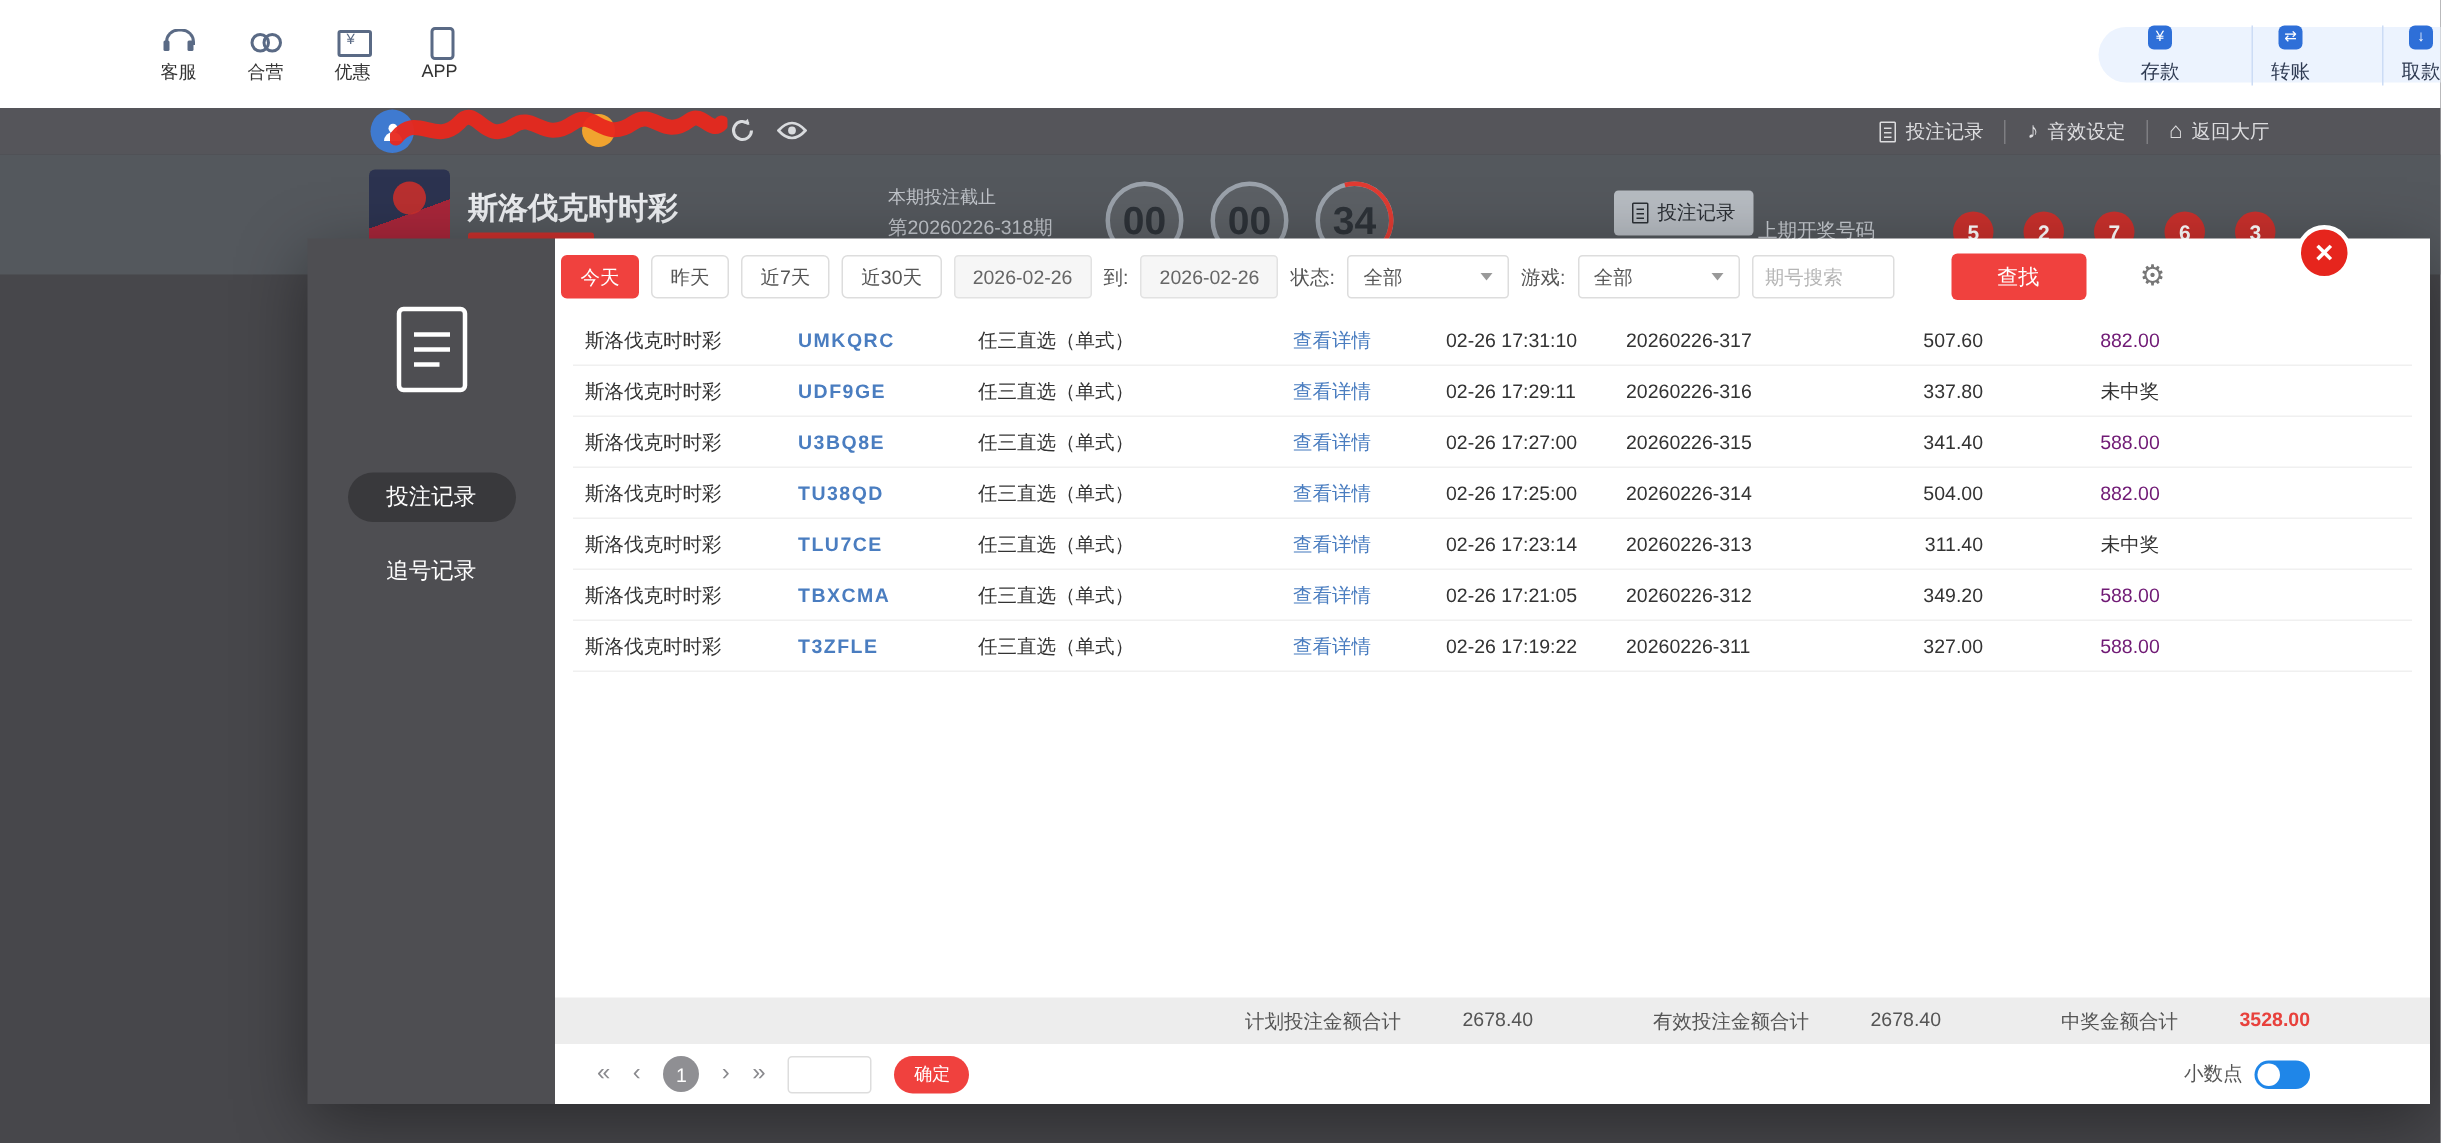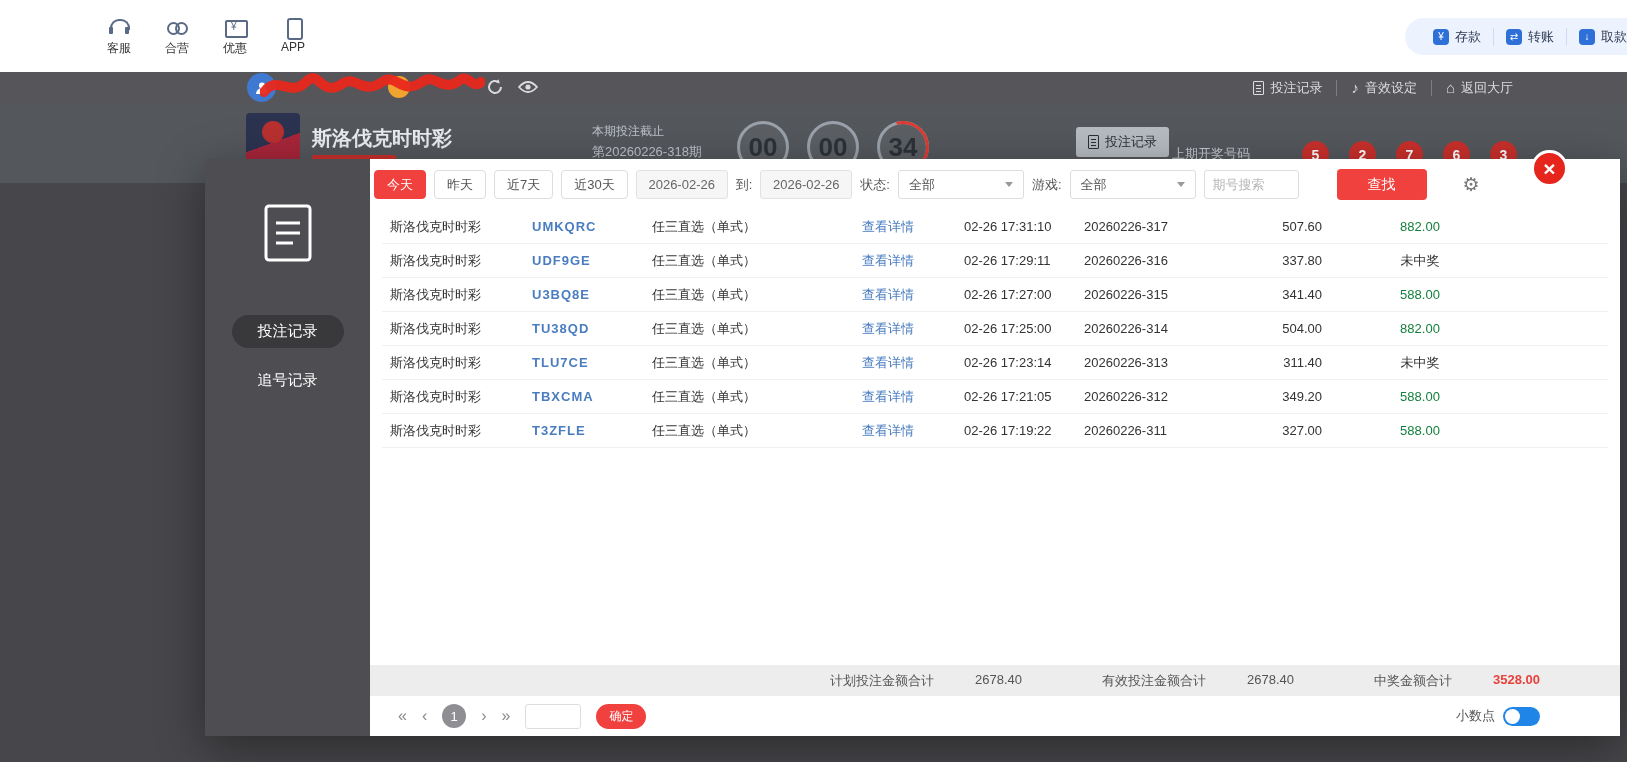--- a/index.html
+++ b/index.html
@@ -20,22 +20,22 @@
   .q-label{font-size:12px;color:#333;}
   .q-icon{display:inline-block;width:24px;height:22px;position:relative;color:#5a6a85;}
   .q-icon[data-name="headset-icon"]::before{content:'';position:absolute;left:3px;top:3px;width:16px;height:9px;border:2px solid currentColor;border-bottom:none;border-radius:9px 9px 0 0;}
   .q-icon[data-name="headset-icon"]::after{content:'';position:absolute;left:2px;top:11px;width:4px;height:7px;background:currentColor;border-radius:1px;box-shadow:16px 0 0 currentColor;}
   .q-icon[data-name="partner-icon"]::before{content:'';position:absolute;left:2px;top:6px;width:9px;height:9px;border:2px solid currentColor;border-radius:50%;}
   .q-icon[data-name="partner-icon"]::after{content:'';position:absolute;left:10px;top:6px;width:9px;height:9px;border:2px solid currentColor;border-radius:50%;}
   .q-icon[data-name="coupon-icon"]::before{content:'';position:absolute;left:2px;top:4px;width:19px;height:14px;border:2px solid currentColor;border-radius:2px;}
   .q-icon[data-name="coupon-icon"]::after{content:'¥';position:absolute;left:8px;top:5px;font-size:10px;}
   .q-icon[data-name="phone-icon"]::before{content:'';position:absolute;left:6px;top:2px;width:12px;height:18px;border:2px solid currentColor;border-radius:3px;}
   .wallet{position:absolute;right:-28px;top:18px;height:37px;background:#ecf3fe;border-radius:19px;display:flex;align-items:center;padding:0 16px;}
-  .wallet-item{display:flex;align-items:center;gap:6px;font-size:13px;color:#2e3a52;padding:0 12px;cursor:pointer;white-space:nowrap;}
-  .wallet-item + .wallet-item{border-left:1px solid #ccdcf5;}
+  .wallet-item{display:flex;align-items:center;gap:6px;font-size:13px;color:#2e3a52;padding:0 12px;cursor:pointer;white-space:nowrap;flex-direction:column;}
+  .wallet-item + .wallet-item{border-left:1px solid #ccdcf5;margin-left:36px;}
   .w-icon{width:16px;height:16px;border-radius:4px;background:#2e6fd8;color:#fff;font-size:10px;display:flex;align-items:center;justify-content:center;flex-shrink:0;}
   .w-icon[data-name="deposit-icon"]::before{content:'¥';}
   .w-icon[data-name="transfer-icon"]::before{content:'⇄';}
   .w-icon[data-name="withdraw-icon"]::before{content:'↓';}
 
   
   .userbar{position:absolute;top:72px;left:0;width:100%;height:31px;background:#55555a;z-index:2;}
   .avatar{position:absolute;left:247px;top:1px;width:29px;height:29px;background:#3f7ad0;border-radius:50%;display:flex;align-items:center;justify-content:center;cursor:pointer;}
   .coin{position:absolute;left:388px;top:4px;width:22px;height:22px;background:#f0a32f;border-radius:50%;}
   .scribble{position:absolute;left:260px;top:-2px;pointer-events:none;}
@@ -76,21 +76,21 @@
   .side-doc{margin-top:44px;margin-bottom:36px;}
   .side-item{margin-top:16px;color:#fff;font-size:15px;padding:7px 26px;border-radius:18px;cursor:pointer;white-space:nowrap;}
   .side-item.active{background:#39393c;}
   .modal-main{flex:1;background:#fff;display:flex;flex-direction:column;min-width:0;}
 
   .filter-row{display:flex;align-items:center;gap:8px;padding:10px 4px;}
   .range-btn{height:29px;padding:0 12px;border:1px solid #ddd;background:#fff;color:#555;font-size:13px;border-radius:4px;cursor:pointer;white-space:nowrap;}
   .range-btn.active{background:#f0413e;border-color:#f0413e;color:#fff;}
   .date-input{width:92px;height:29px;background:#f6f6f6;border:1px solid #e2e2e2;border-radius:3px;text-align:center;font-size:13px;color:#666;font-family:inherit;}
   .flabel{font-size:13px;color:#555;white-space:nowrap;}
-  .fselect{width:126px;height:29px;border:1px solid #ddd;border-radius:3px;display:flex;align-items:center;justify-content:space-between;padding:0 10px;font-size:13px;color:#555;cursor:pointer;background:#fff;}
+  .fselect{width:108px;height:29px;border:1px solid #ddd;border-radius:3px;display:flex;align-items:center;justify-content:space-between;padding:0 10px;font-size:13px;color:#555;cursor:pointer;background:#fff;}
   .caret{width:0;height:0;border-left:4px solid transparent;border-right:4px solid transparent;border-top:5px solid #999;}
   .search-input{width:95px;height:29px;border:1px solid #ddd;border-radius:3px;padding:0 8px;font-size:13px;color:#555;font-family:inherit;}
   .search-input::placeholder{color:#b5b5b5;}
   .search-btn{margin-left:30px;width:90px;height:31px;background:#f0413e;color:#fff;border:none;border-radius:4px;font-size:14px;cursor:pointer;flex-shrink:0;}
   .gear{margin-left:28px;font-size:19px;color:#777;cursor:pointer;line-height:1;}
   .gear::before{content:'⚙';}
 
   .table-wrap{flex:1;display:flex;flex-direction:column;padding:0 12px;overflow:hidden;min-height:0;}
   .cols{display:grid;grid-template-columns:142px 120px 210px 102px 120px 154px 120px 140px 1fr;align-items:center;}
   .thead{background:#f6f6f6;height:33px;font-size:13px;color:#8b8b8b;flex-shrink:0;}
@@ -98,21 +98,21 @@
   .thead div:nth-child(7){text-align:right;padding-right:28px;padding-left:0;}
   .thead div:nth-child(8){text-align:center;padding-left:0;}
   .thead div:nth-child(9){text-align:center;padding-left:0;}
   .tbody{flex:1;min-height:0;}
   .trow{height:34px;border-bottom:1px solid #f0f0f0;font-size:13px;color:#333;}
   .cell{padding-left:8px;white-space:nowrap;overflow:hidden;}
   .link{color:#4a7dc0;cursor:pointer;}
   .order{letter-spacing:1px;font-weight:600;}
   .amount{text-align:right;padding-right:28px;padding-left:0;}
   .status{text-align:center;padding-left:0;}
-  .status.win{color:#15803d;}
+  .status.win{color:#701a75;}
   .action{text-align:center;padding-left:0;}
 
   .summary{height:31px;background:#ededed;display:flex;align-items:center;justify-content:flex-end;gap:80px;padding-right:80px;font-size:13px;color:#555;flex-shrink:0;}
   .sum-pair{display:flex;gap:41px;white-space:nowrap;}
   .sum-value.red{color:#e8413c;font-weight:bold;}
 
   .pager{height:40px;background:#fff;display:flex;align-items:center;gap:15px;padding:0 80px 0 28px;flex-shrink:0;}
   .pg-arrow{font-size:16px;color:#8a8a8e;cursor:pointer;line-height:1;}
   .pg-arrow[data-name="first-page-button"]::before{content:'«';}
   .pg-arrow[data-name="prev-page-button"]::before{content:'‹';}

